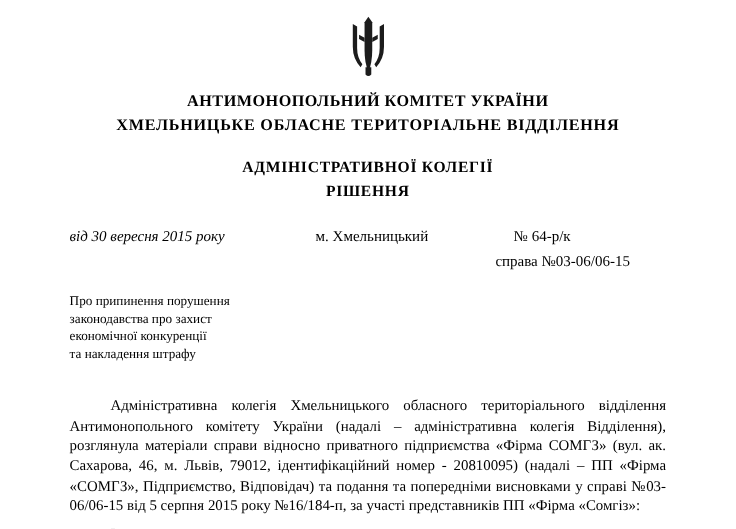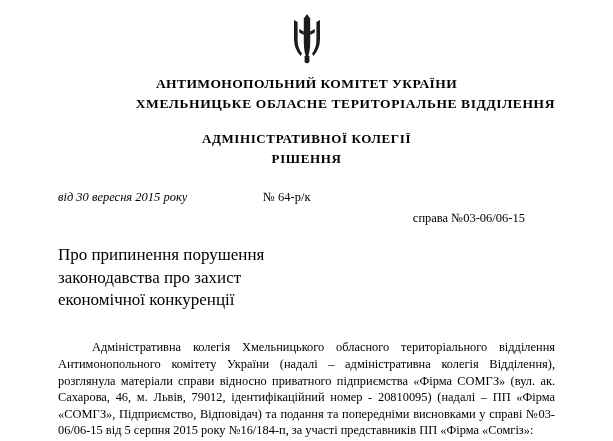--- a/index.html
+++ b/index.html
@@ -36,21 +36,20 @@
     font-size: 13.5px;
     letter-spacing: 0.4px;
     line-height: 1.45;
     font-weight: bold;
   }
   .org-line {
     white-space: nowrap;
   }
   .org-line.spaced {
     letter-spacing: 0.6px;
-    text-align: right;
   }
   .doc-type {
     text-align: center;
     margin-top: 16px;
     font-size: 13px;
     font-weight: bold;
     letter-spacing: 0.6px;
     line-height: 1.5;
   }
   .meta-row {
@@ -72,21 +71,21 @@
     text-align: left;
   }
   .case-row {
     margin-top: 6px;
     font-size: 12.5px;
     text-align: right;
     padding-right: 30px;
   }
   .subject {
     margin-top: 18px;
-    font-size: 17px;
+    font-size: 11px;
     line-height: 1.32;
     width: 235px;
   }
   .body-text {
     margin-top: 28px;
     font-size: 12.4px;
     line-height: 1.34;
     text-align: justify;
   }
   .body-text p {
@@ -136,29 +135,31 @@
     <div class="org-line spaced">ХМЕЛЬНИЦЬКЕ  ОБЛАСНЕ  ТЕРИТОРІАЛЬНЕ  ВІДДІЛЕННЯ</div>
   </div>
 
   <div class="doc-type">
     <div>АДМІНІСТРАТИВНОЇ КОЛЕГІЇ</div>
     <div>РІШЕННЯ</div>
   </div>
 
   <div class="meta-row">
     <div class="meta-date">від 30 вересня 2015 року</div>
+    <div class="meta-city">м. Хмельницький</div>
     <div class="meta-number">№ 64-р/к</div>
   </div>
 
   <div class="case-row">справа №03-06/06-15</div>
 
   <div class="subject">
     <div>Про припинення порушення</div>
     <div>законодавства про захист</div>
     <div>економічної конкуренції</div>
+    <div>та накладення штрафу</div>
   </div>
 
   <div class="body-text">
     <p>Адміністративна колегія Хмельницького обласного територіального відділення Антимонопольного комітету України (надалі – адміністративна колегія Відділення), розглянула матеріали справи відносно приватного підприємства «Фірма СОМГЗ» (вул. ак. Сахарова, 46, м. Львів, 79012, ідентифікаційний номер - 20810095) (надалі – ПП «Фірма «СОМГЗ», Підприємство, Відповідач) та подання та попередніми висновками у справі №03-06/06-15 від 5 серпня 2015 року №16/184-п, за участі представників ПП «Фірма «Сомгіз»:</p>
     <ul class="persons">
       <li><span class="dash">-</span></li>
 
     </ul>
 
   </div>

